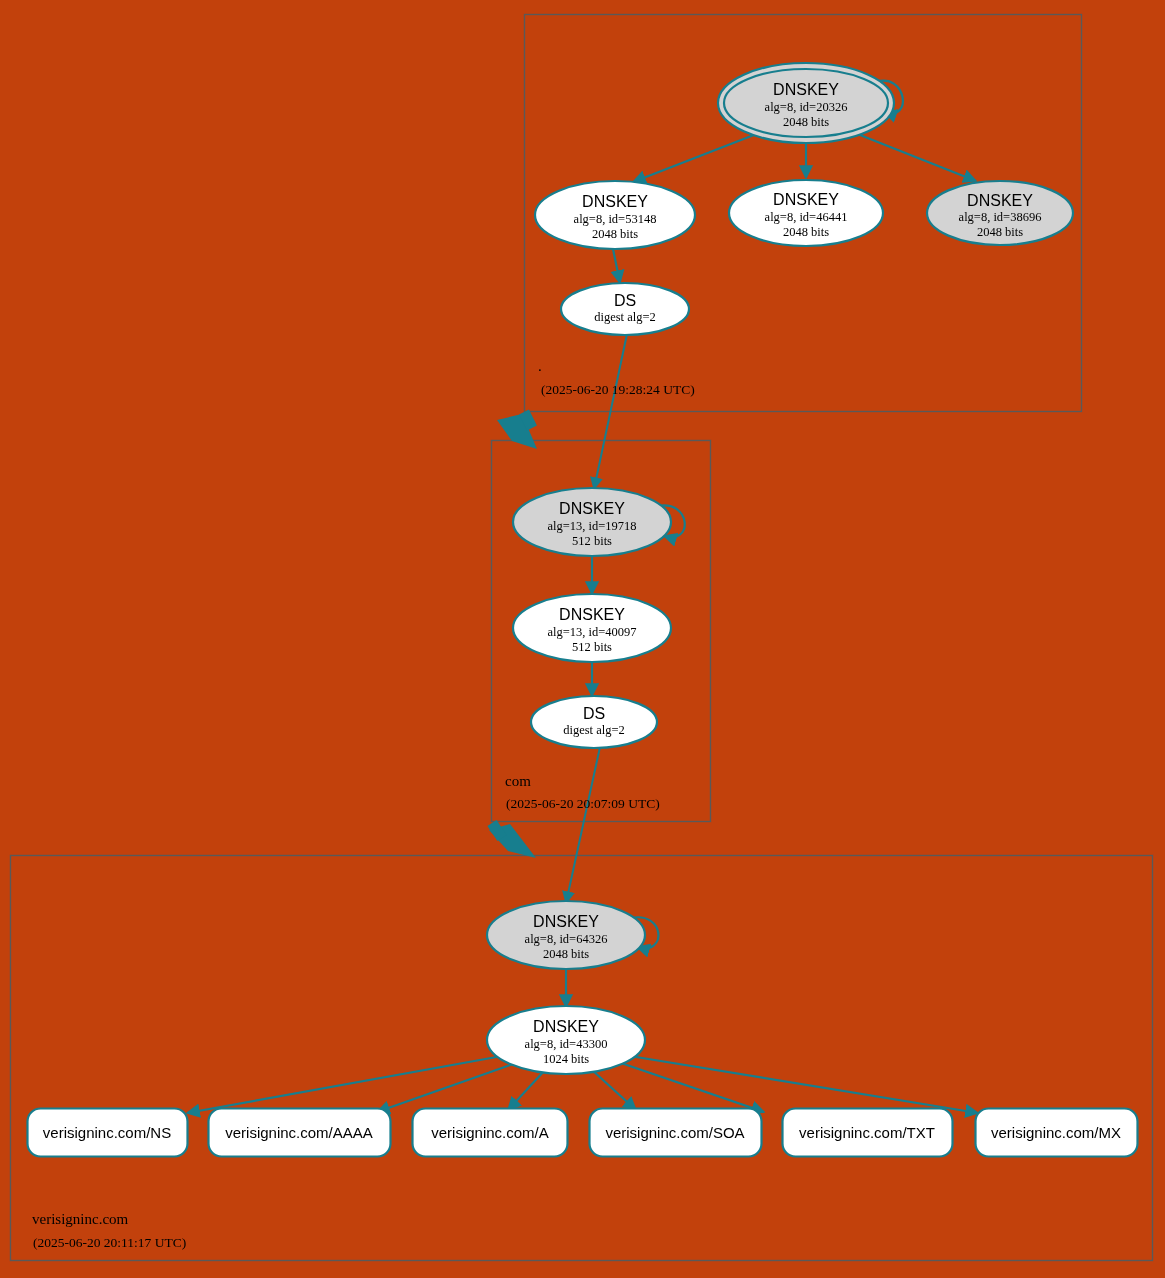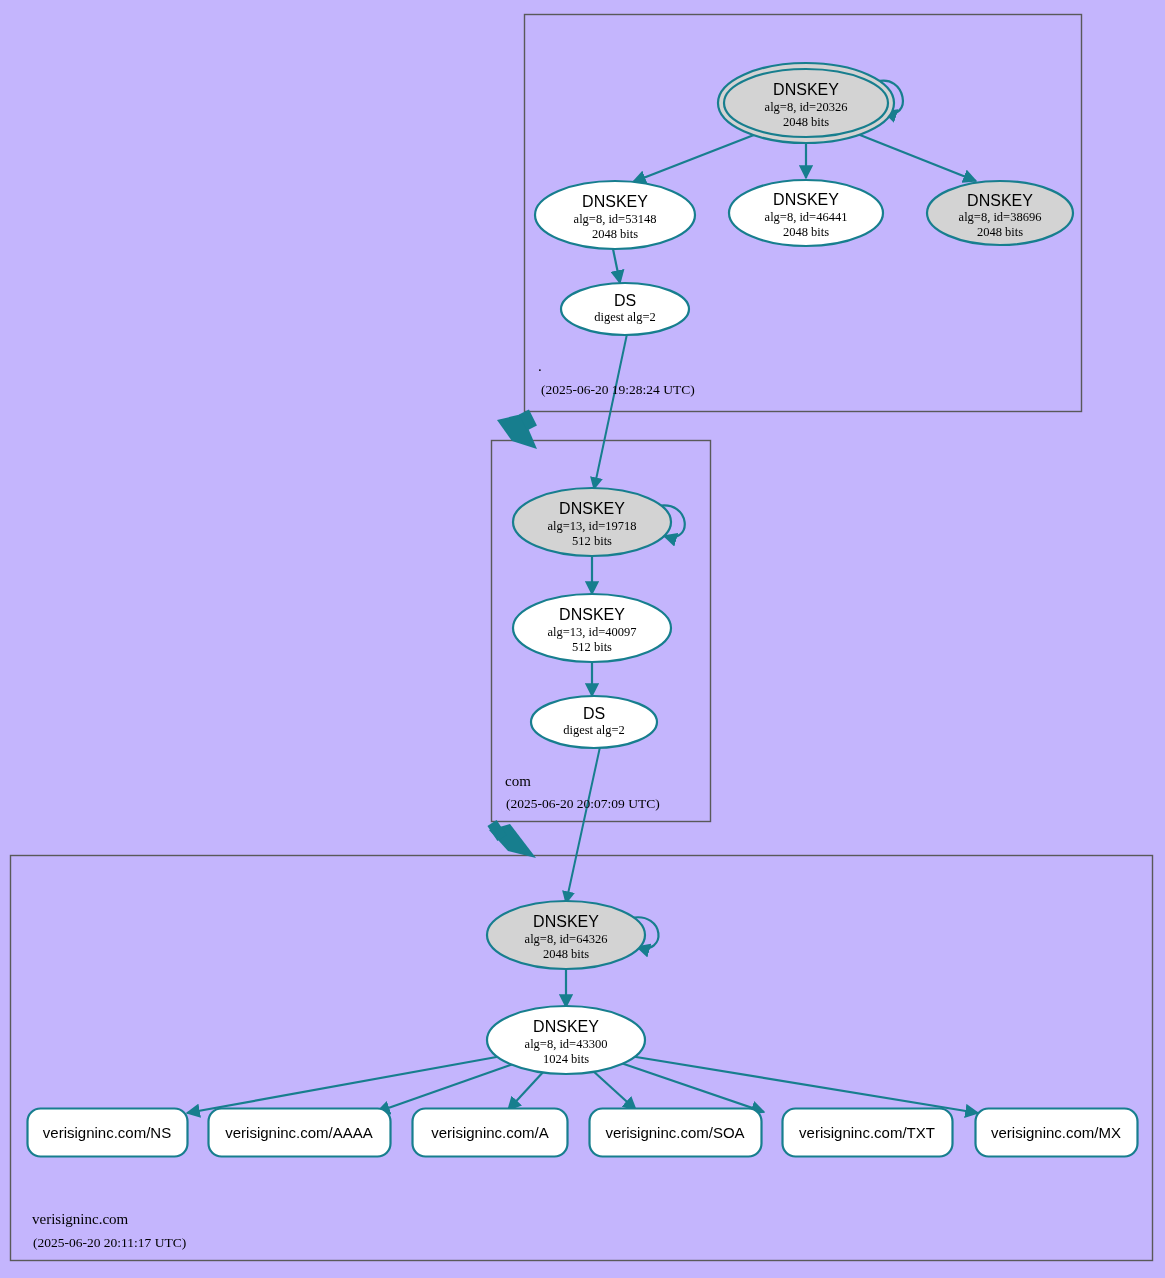--- a/index.html
+++ b/index.html
@@ -8,21 +8,21 @@
     background: #ffffff;
   }
   body {
     font-family: "Liberation Sans", sans-serif;
   }
   #canvas {
     position: relative;
     width: 1165px;
     height: 1278px;
     overflow: hidden;
-    background: #c4b5fd;
+    background: #c2410c;
     text-align: right;
   }
   #graph-svg {
     position: absolute;
     left: 0;
     top: 0;
     width: 1165px;
     height: 1278px;
   }
   .zone-title {

